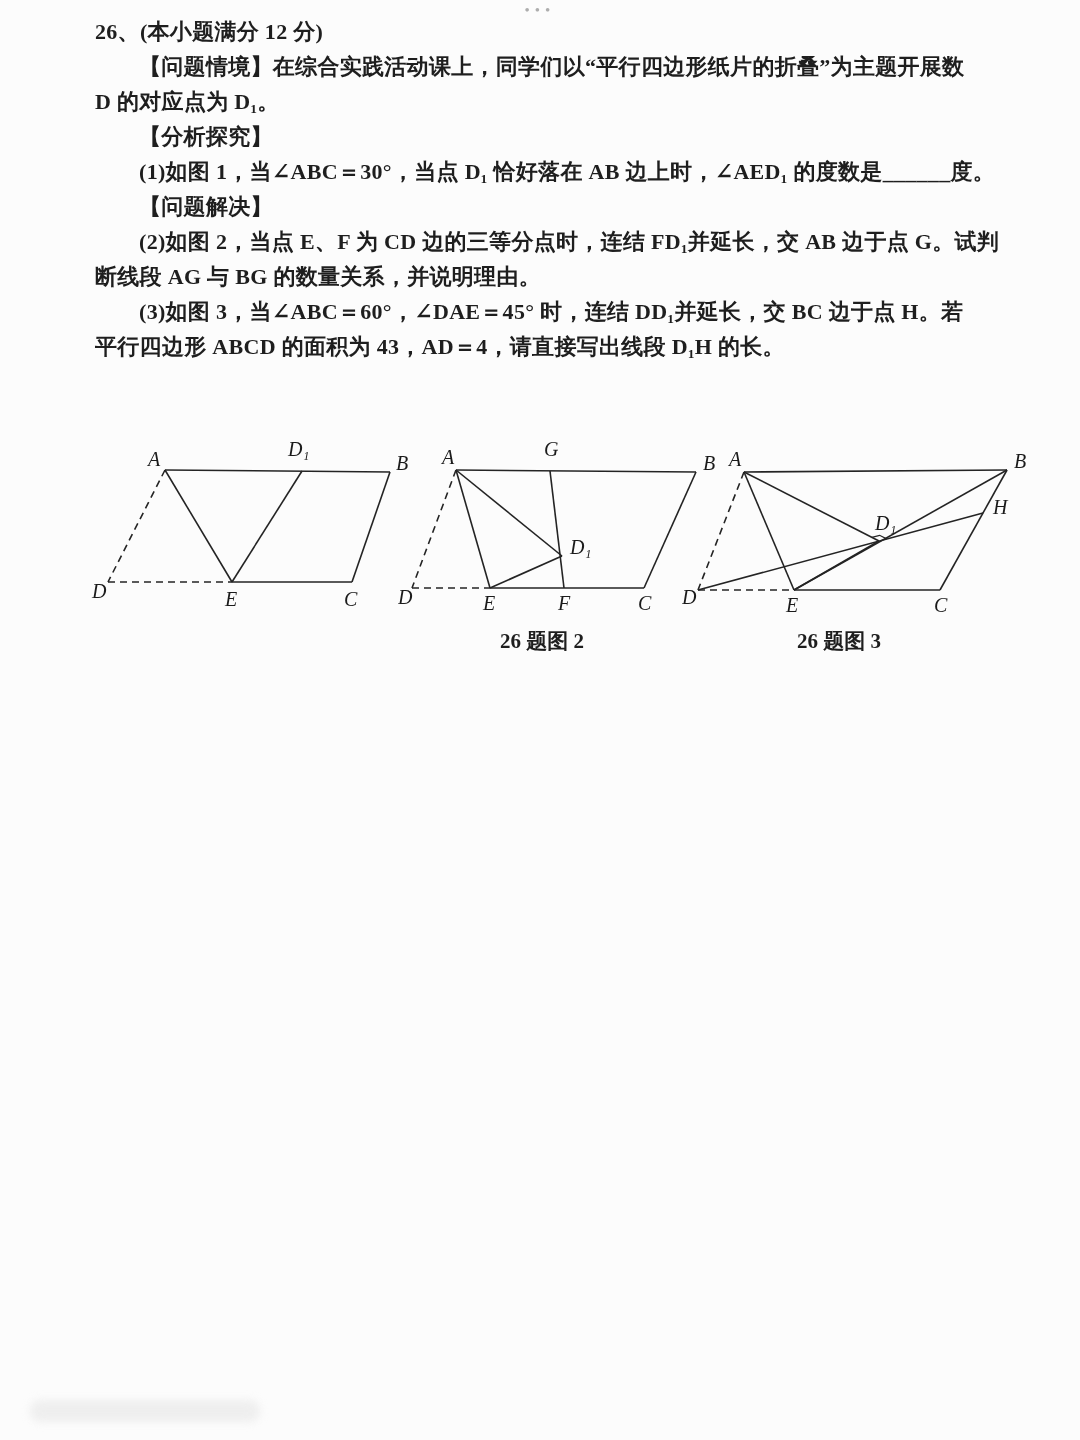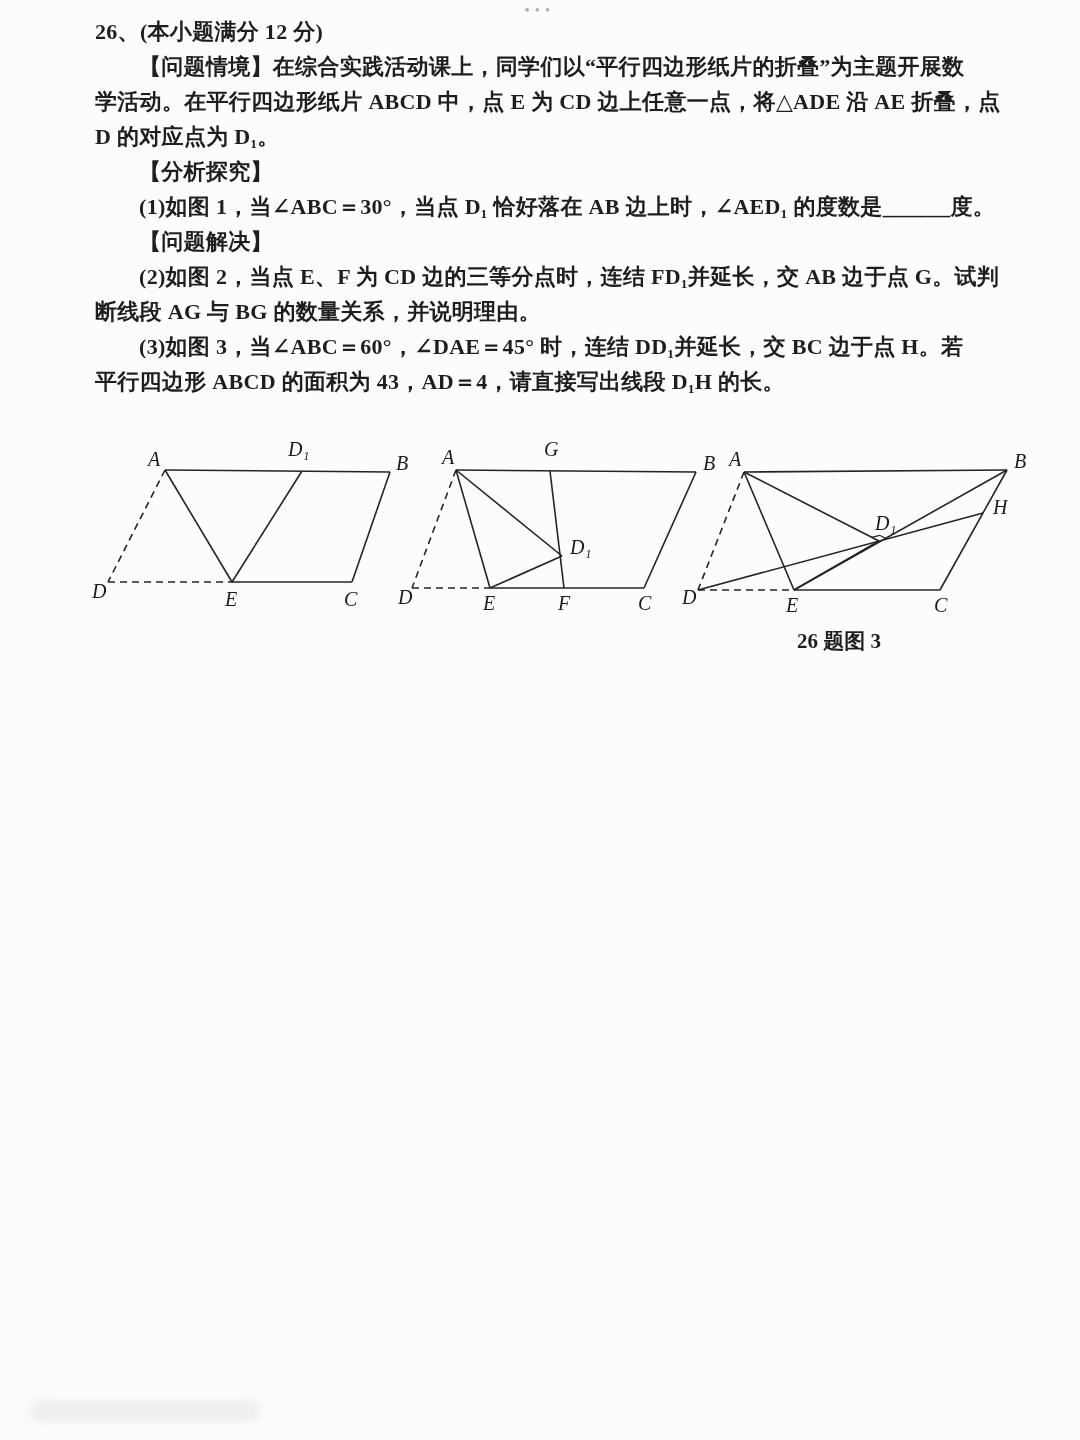--- a/index.html
+++ b/index.html
@@ -97,21 +97,20 @@
 </head>
 <body>
 
 <div class="page">
 
   <div class="top-dots">•••</div>
 
   <div class="text-block">
     <p>26、(本小题满分 12 分)</p>
     <p class="indent">【问题情境】在综合实践活动课上，同学们以“平行四边形纸片的折叠”为主题开展数</p>
-    <p>学活动。在平行四边形纸片 ABCD 中，点 E 为 CD 边上任意一点，将△ADE 沿 AE 折叠，点</p>
     <p>D 的对应点为 D₁。</p>
     <p class="indent">【分析探究】</p>
     <p class="indent">(1)如图 1，当∠ABC＝30°，当点 D₁ 恰好落在 AB 边上时，∠AED₁ 的度数是______度。</p>
     <p class="indent">【问题解决】</p>
     <p class="indent">(2)如图 2，当点 E、F 为 CD 边的三等分点时，连结 FD₁并延长，交 AB 边于点 G。试判</p>
     <p>断线段 AG 与 BG 的数量关系，并说明理由。</p>
     <p class="indent">(3)如图 3，当∠ABC＝60°，∠DAE＝45° 时，连结 DD₁并延长，交 BC 边于点 H。若</p>
     <p>平行四边形 ABCD 的面积为 43，AD＝4，请直接写出线段 D₁H 的长。</p>
   </div>
 
@@ -154,20 +153,21 @@
 
         <text class="fig-label" x="44" y="24">A</text>
         <text class="fig-label" x="146" y="16">G</text>
         <text class="fig-label" x="305" y="30">B</text>
         <text class="fig-label" x="0" y="164">D</text>
         <text class="fig-label" x="85" y="170">E</text>
         <text class="fig-label" x="160" y="170">F</text>
         <text class="fig-label" x="240" y="170">C</text>
         <text class="fig-label" x="172" y="114">D₁</text>
       </svg>
+      <div class="caption" style="padding-left:102px;">26 题图 2</div>
     </div>
 
     <div class="figure" style="left:682px;">
       <svg width="350" height="185" viewBox="0 0 350 185">
 
         <line class="edge" x1="62" y1="32" x2="325" y2="30"></line>
         <line class="edge" x1="325" y1="30" x2="258" y2="150"></line>
         <line class="edge" x1="112" y1="150" x2="258" y2="150"></line>
         <line class="edge" x1="62" y1="32" x2="112" y2="150"></line>
         <line class="edge" x1="62" y1="32" x2="197" y2="101"></line>

